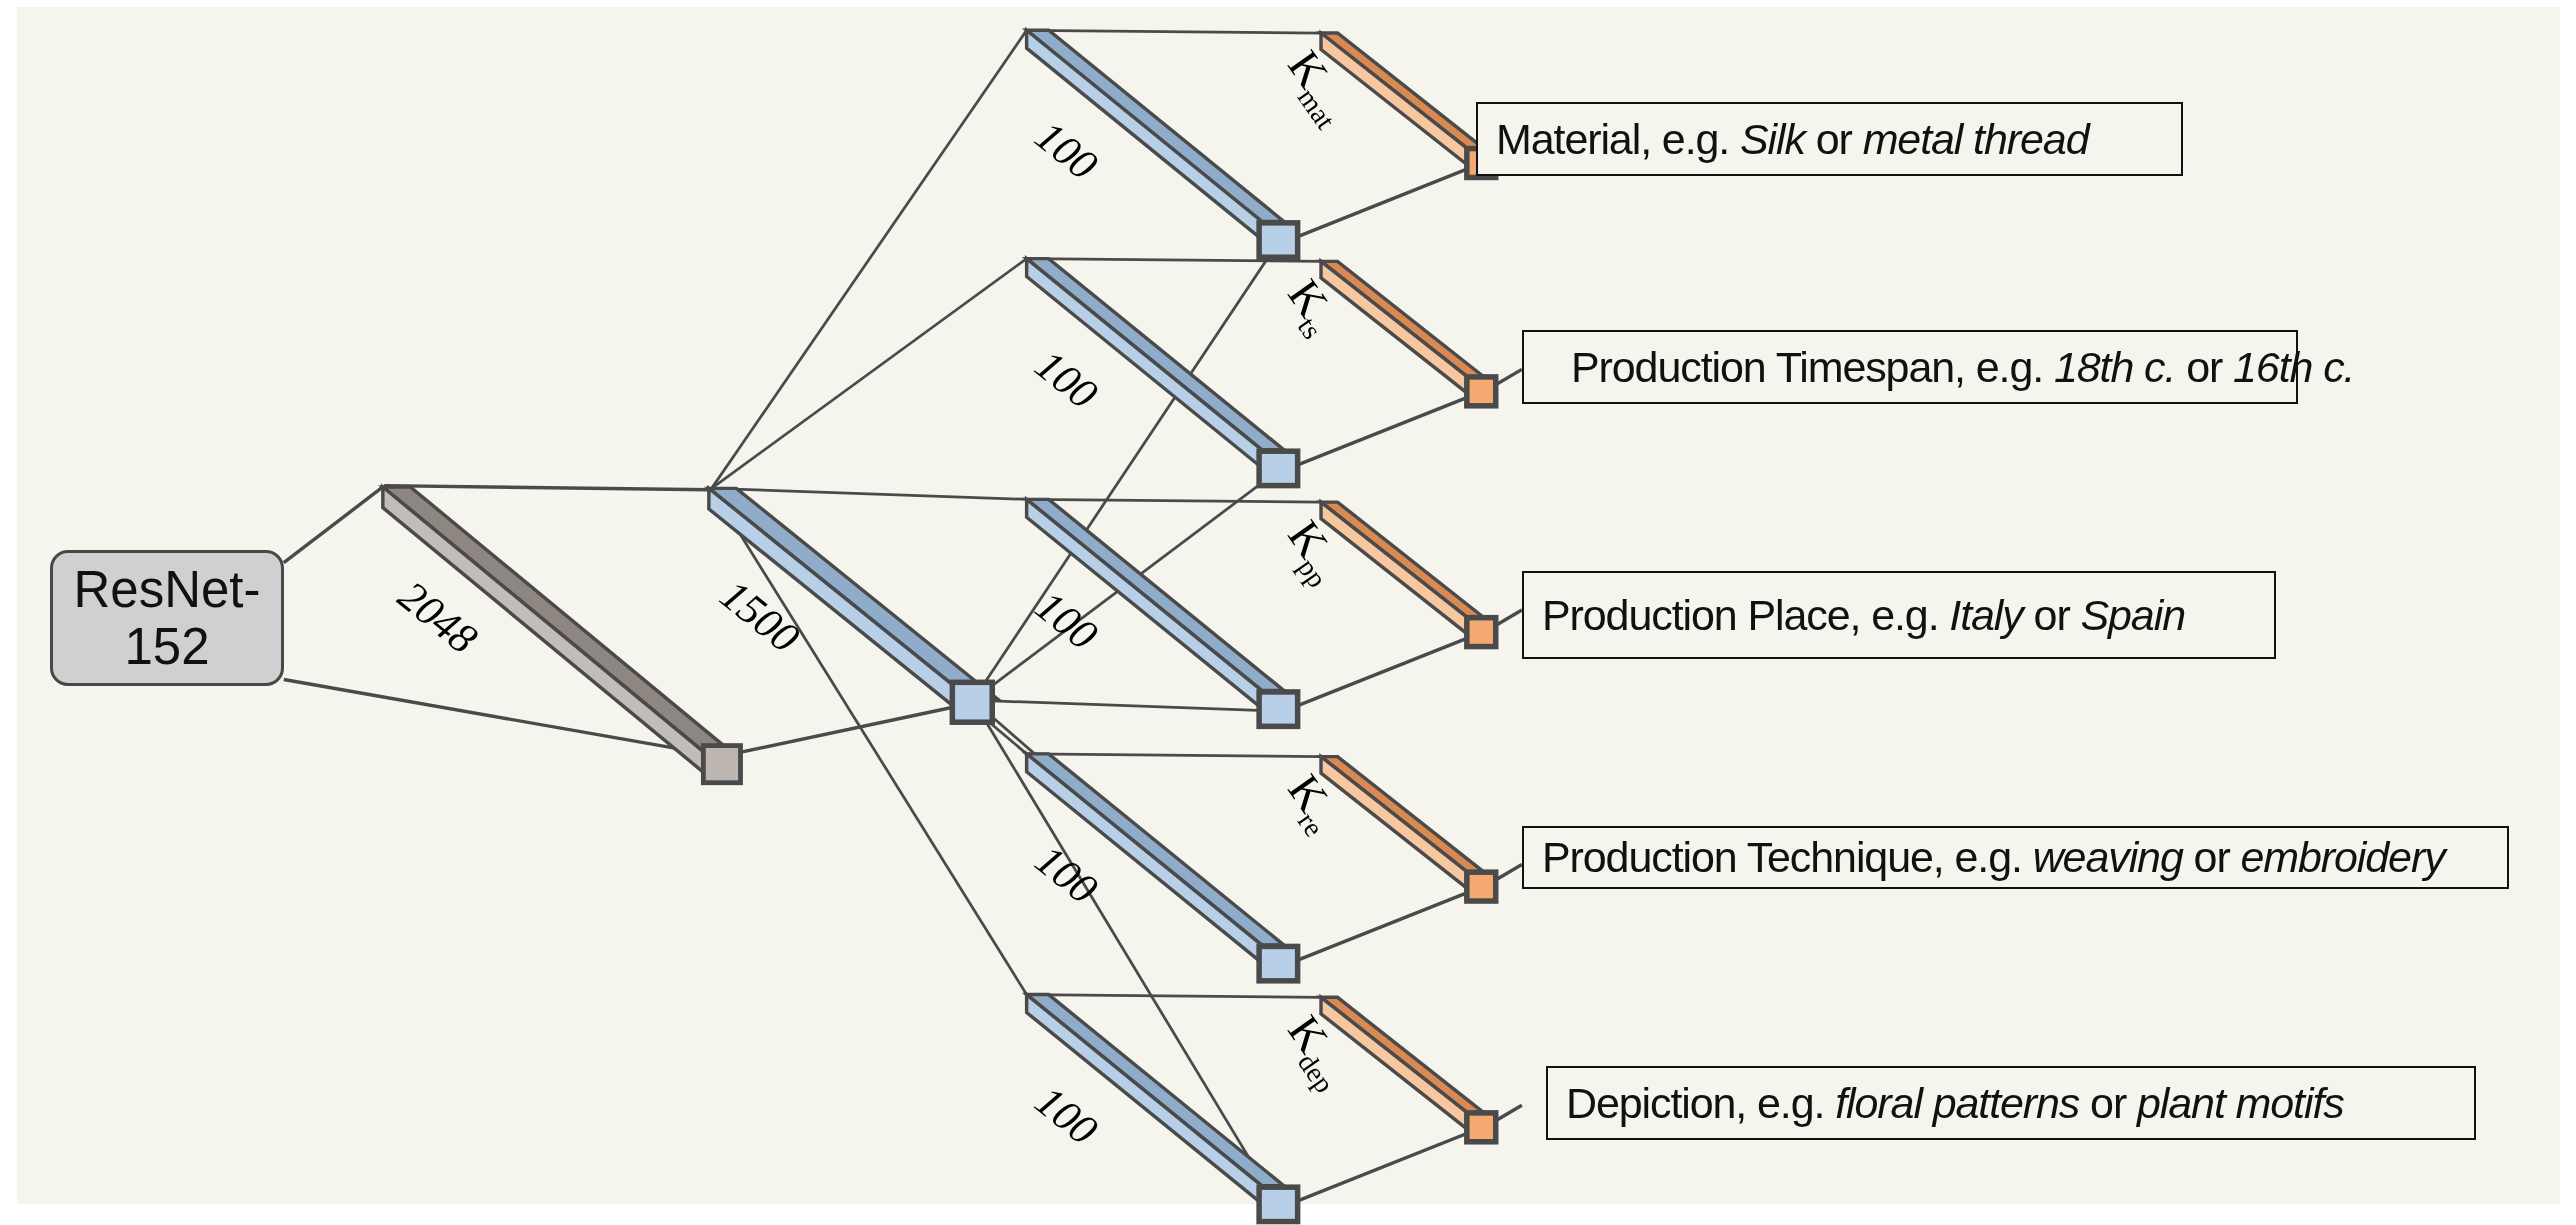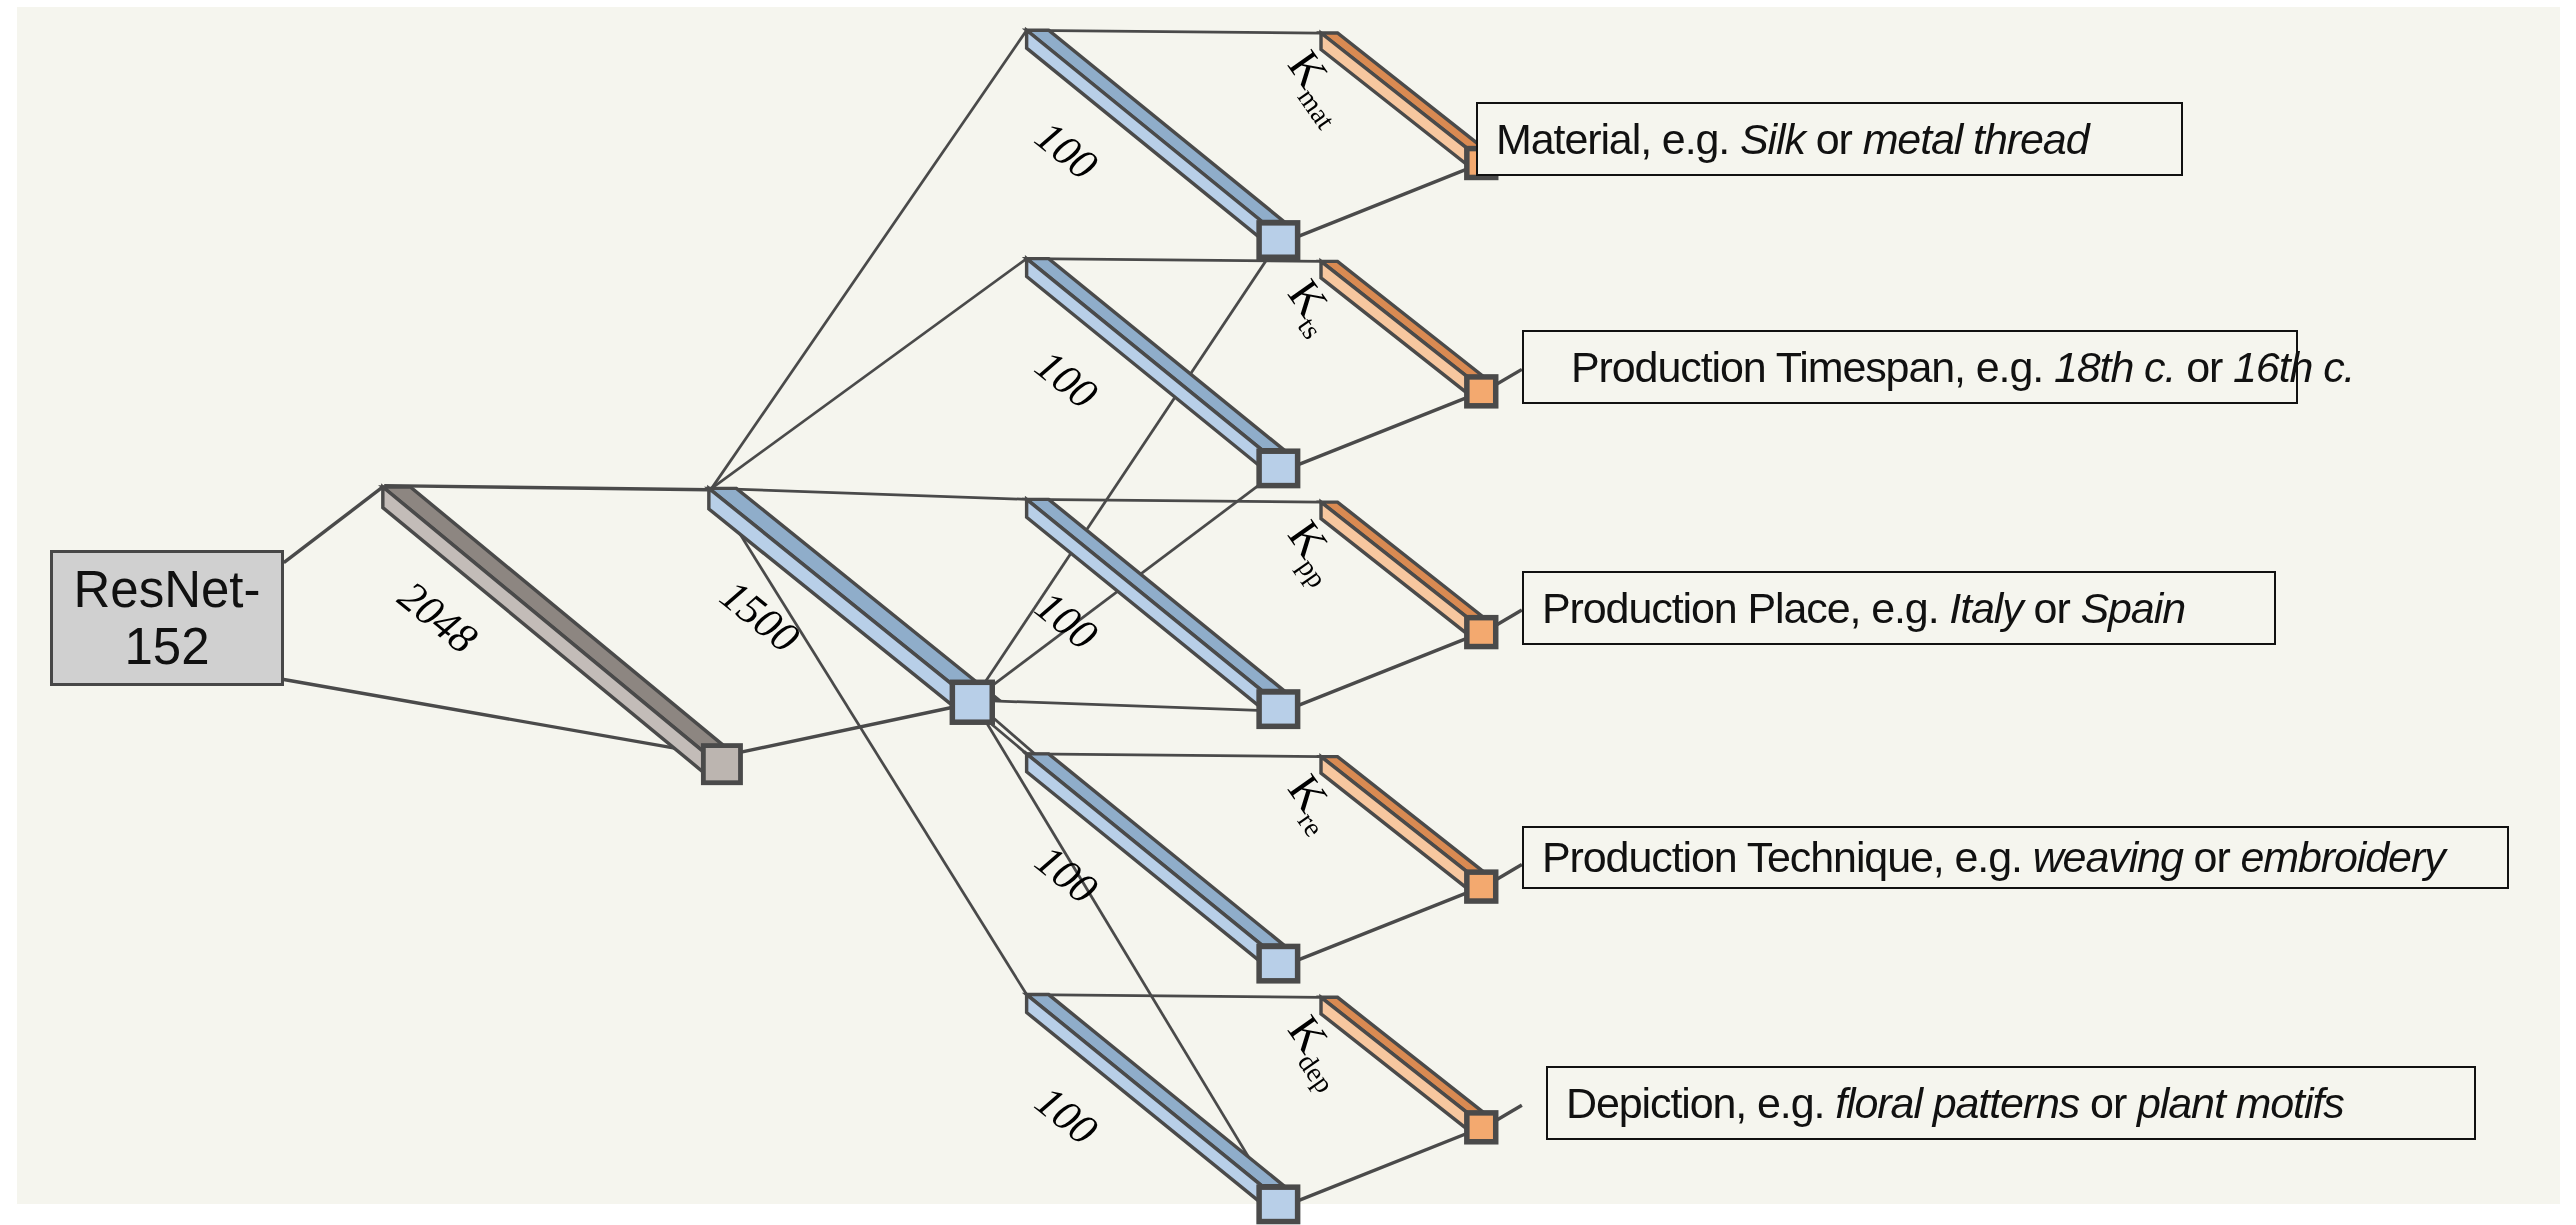--- a/index.html
+++ b/index.html
@@ -160,21 +160,21 @@
       <polygon points="1492,1446 1834,1724 1834,1750 1492,1472" fill="#b8cfe8" stroke="#4a4a4a" stroke-width="5"></polygon>
       <rect x="1830" y="1726" width="56" height="50" fill="#b8cfe8" stroke="#4a4a4a" stroke-width="8"></rect>
     </g>
     <g>
       <polygon points="1920,1450 1944,1450 2162,1622 2138,1622" fill="#d98a52" stroke="#4a4a4a" stroke-width="5"></polygon>
       <polygon points="1920,1450 2138,1622 2138,1646 1920,1474" fill="#f7c79f" stroke="#4a4a4a" stroke-width="5"></polygon>
       <rect x="2132" y="1618" width="42" height="42" fill="#f3a96f" stroke="#4a4a4a" stroke-width="8"></rect>
     </g>
   </svg>
 
-  <div class="resnet-box" style="left:50px;top:550px;width:234px;height:136px;">
+  <div class="resnet-box" style="left:50px;top:550px;width:234px;height:136px;border-radius:18px;">
     <span>
       <span>ResNet-</span><br>
       <span>152</span>
     </span>
   </div>
 
   <div class="rot-label num-label" style="left:420px;top:571px;transform:rotate(39deg);">2048</div>
 
   <div class="rot-label num-label" style="left:742px;top:570px;transform:rotate(39deg);">1500</div>
 
@@ -205,21 +205,21 @@
       <span>Material, e.g. </span><span class="em">Silk</span><span> or </span><span class="em">metal thread</span>
     </span>
   </div>
 
   <div class="desc-box" style="left:1522px;top:330px;width:776px;height:74px;padding-left:47px;">
     <span>
       <span>Production Timespan, e.g. </span><span class="em">18th c.</span><span> or </span><span class="em">16th c.</span>
     </span>
   </div>
 
-  <div class="desc-box" style="left:1522px;top:571px;width:754px;height:74px;">
+  <div class="desc-box" style="left:1522px;top:571px;width:754px;height:88px;">
     <span>
       <span>Production Place, e.g. </span><span class="em">Italy</span><span> or </span><span class="em">Spain</span>
     </span>
   </div>
 
   <div class="desc-box" style="left:1522px;top:826px;width:987px;height:63px;">
     <span>
       <span>Production Technique, e.g. </span><span class="em">weaving</span><span> or </span><span class="em">embroidery</span>
     </span>
   </div>

